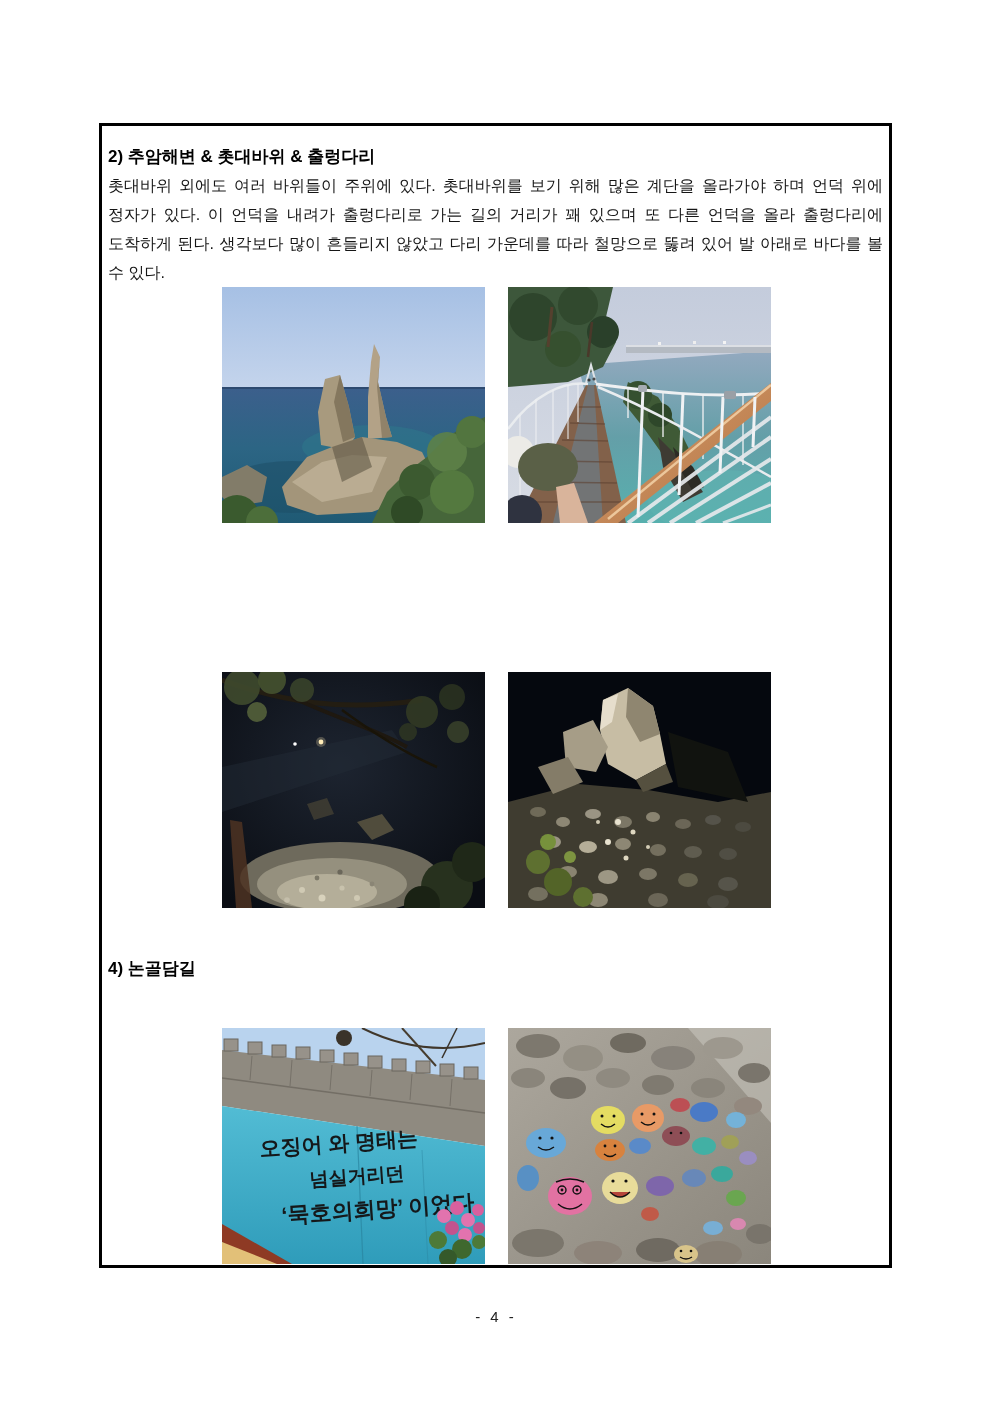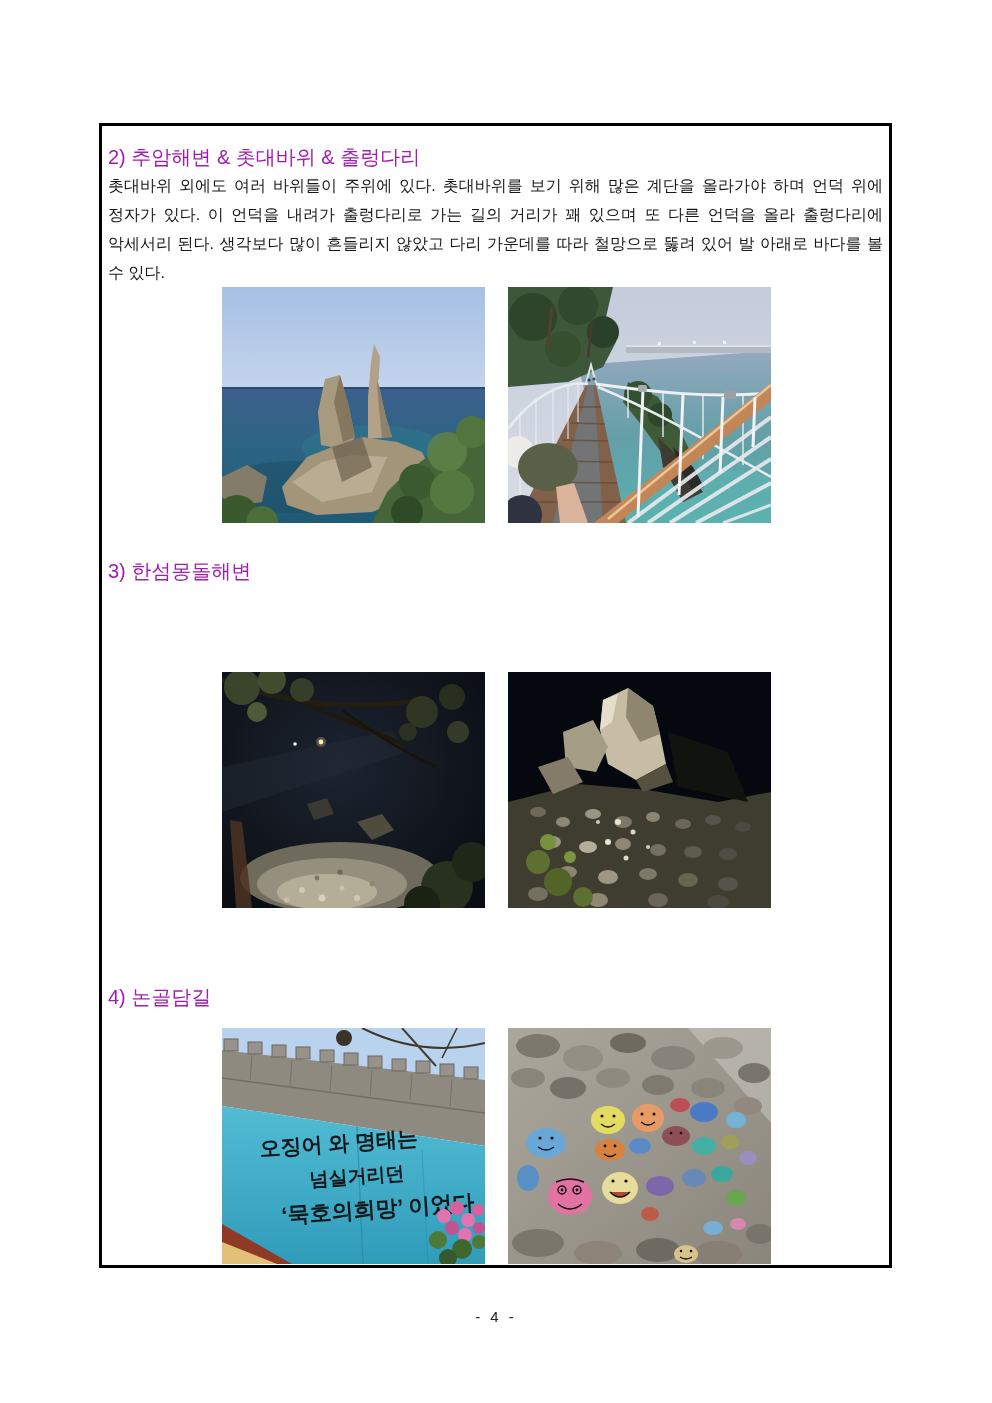--- a/index.html
+++ b/index.html
@@ -1,38 +1,38 @@
 <!DOCTYPE html>
 <html><head>
 <meta charset="utf-8">
 <style>
   html,body{margin:0;padding:0;background:#ffffff;}
   .canvas{position:relative;width:992px;height:1403px;background:#ffffff;overflow:hidden;
           font-family:"Liberation Sans","DejaVu Sans",sans-serif;color:#141414;}
   .frame{position:absolute;left:99px;top:123px;width:793px;height:1145px;
          border:3px solid #000;box-sizing:border-box;background:#fff;}
-  .sec-heading{position:absolute;left:6px;width:775px;font-size:20px;font-weight:400;
-               line-height:22px;color:#a21caf;}
+  .sec-heading{position:absolute;left:6px;width:775px;font-size:17px;font-weight:700;
+               line-height:22px;color:#000000;}
   .sec-body{position:absolute;left:6px;width:775px;font-size:16px;line-height:29px;
             text-align:justify;text-justify:inter-word;word-break:keep-all;color:#161616;}
   .photo-row{position:absolute;left:120px;display:flex;gap:23px;}
   .photo{margin:0;width:263px;height:236px;overflow:hidden;}
   .photo svg{display:block;width:263px;height:236px;}
   .page-number{position:absolute;left:0;top:1308px;width:100%;text-align:center;
                font-size:15px;letter-spacing:3px;color:#222;}
   .cal{font-weight:700;fill:#15181a;font-family:"Liberation Sans","DejaVu Sans",sans-serif;}
 </style>
 </head>
 <body>
 
 <div class="canvas">
   <div class="frame">
 
     <div class="sec-heading" style="top:20px;">2) 추암해변 &amp; 촛대바위 &amp; 출렁다리</div>
-    <div class="sec-body" style="top:45px;">촛대바위 외에도 여러 바위들이 주위에 있다. 촛대바위를 보기 위해 많은 계단을 올라가야 하며 언덕 위에 정자가 있다. 이 언덕을 내려가 출렁다리로 가는 길의 거리가 꽤 있으며 또 다른 언덕을 올라 출렁다리에 악세서리 된다. 생각보다 많이 흔들리지 않았고 다리 가운데를 따라 철망으로 뚫려 있어 발 아래로 바다를 볼 수 있다.</div>
+    <div class="sec-body" style="top:45px;">촛대바위 외에도 여러 바위들이 주위에 있다. 촛대바위를 보기 위해 많은 계단을 올라가야 하며 언덕 위에 정자가 있다. 이 언덕을 내려가 출렁다리로 가는 길의 거리가 꽤 있으며 또 다른 언덕을 올라 출렁다리에 도착하게 된다. 생각보다 많이 흔들리지 않았고 다리 가운데를 따라 철망으로 뚫려 있어 발 아래로 바다를 볼 수 있다.</div>
 
     <div class="photo-row" style="top:161px;">
       <figure class="photo" role="img" aria-label="추암 촛대바위와 주변 바위, 푸른 바다와 하늘">
         <svg viewBox="0 0 263 236">
           <defs>
             <linearGradient id="aSky" x1="0" y1="0" x2="0" y2="1">
               <stop offset="0" stop-color="#a6c0e4"></stop>
                 <stop offset="1" stop-color="#c4d4ec"></stop>
             </linearGradient>
             <linearGradient id="aSea" x1="0" y1="0" x2="0" y2="1">
@@ -148,21 +148,20 @@
           <rect x="216" y="104" width="12" height="8" fill="#9aa0a6" rx="2"></rect>
           <rect x="130" y="98" width="9" height="7" fill="#a6acb2" rx="2"></rect>
           <circle cx="10" cy="165" r="16" fill="#ecebe7"></circle>
           <ellipse cx="40" cy="180" rx="30" ry="24" fill="#5a6047"></ellipse>
           <path d="M48 200 L66 196 L80 236 L52 236 Z" fill="#d9b49b"></path>
           <circle cx="14" cy="228" r="20" fill="#2f3340"></circle>
         </svg>
       </figure>
     </div>
 
-    <div class="sec-heading" style="top:434px;">3) 한섬몽돌해변</div>
 
     <div class="photo-row" style="top:546px;">
       <figure class="photo" role="img" aria-label="밤에 찍은 몽돌해변과 나뭇가지 실루엣, 멀리 보이는 불빛">
         <svg viewBox="0 0 263 236">
           <defs>
             <radialGradient id="cGlow" cx="0.45" cy="0.4" r="0.7">
               <stop offset="0" stop-color="#1d2430"></stop>
                 <stop offset="1" stop-color="#0a0d13"></stop>
             </radialGradient>
           </defs>
@@ -245,21 +244,21 @@
             <circle cx="118" cy="186" r="2.5" fill="#ded7c0"></circle>
           <circle cx="30" cy="190" r="12" fill="#5e7030"></circle>
             <circle cx="50" cy="210" r="14" fill="#536428"></circle>
           <circle cx="75" cy="225" r="10" fill="#5e7030"></circle>
             <circle cx="40" cy="170" r="8" fill="#77913c"></circle>
           <circle cx="62" cy="185" r="6" fill="#7d9440"></circle>
         </svg>
       </figure>
     </div>
 
-    <div class="sec-heading" style="top:860px;">4) 논골담길</div>
+    <div class="sec-heading" style="top:832px;">4) 논골담길</div>
 
     <div class="photo-row" style="top:902px;">
       <figure class="photo" role="img" aria-label="청록색 담벼락 벽화와 돌담, 분홍 꽃">
         <svg viewBox="0 0 263 236">
           <defs>
             <linearGradient id="eWall" x1="0" y1="0" x2="0" y2="1">
               <stop offset="0" stop-color="#52bcd4"></stop>
                 <stop offset="1" stop-color="#2f9cba"></stop>
             </linearGradient>
           </defs>

